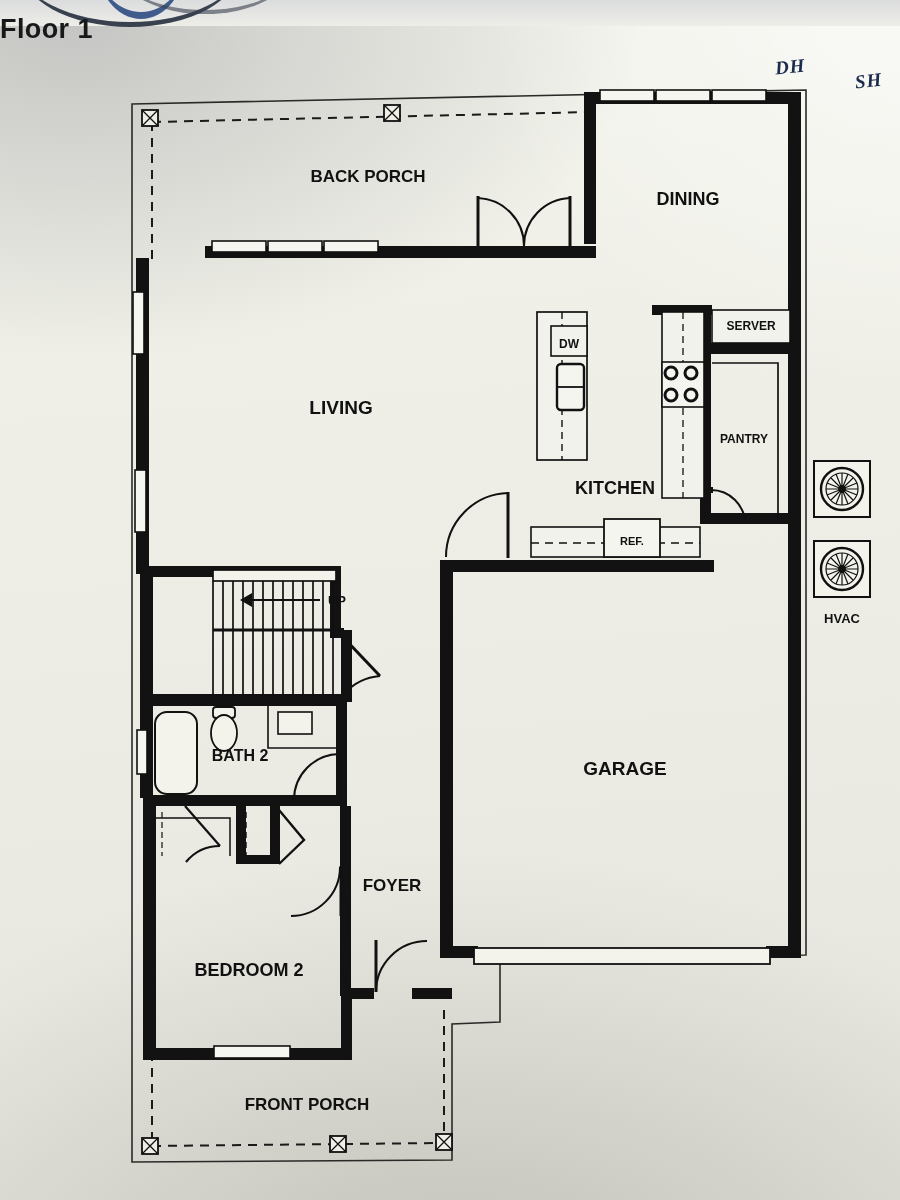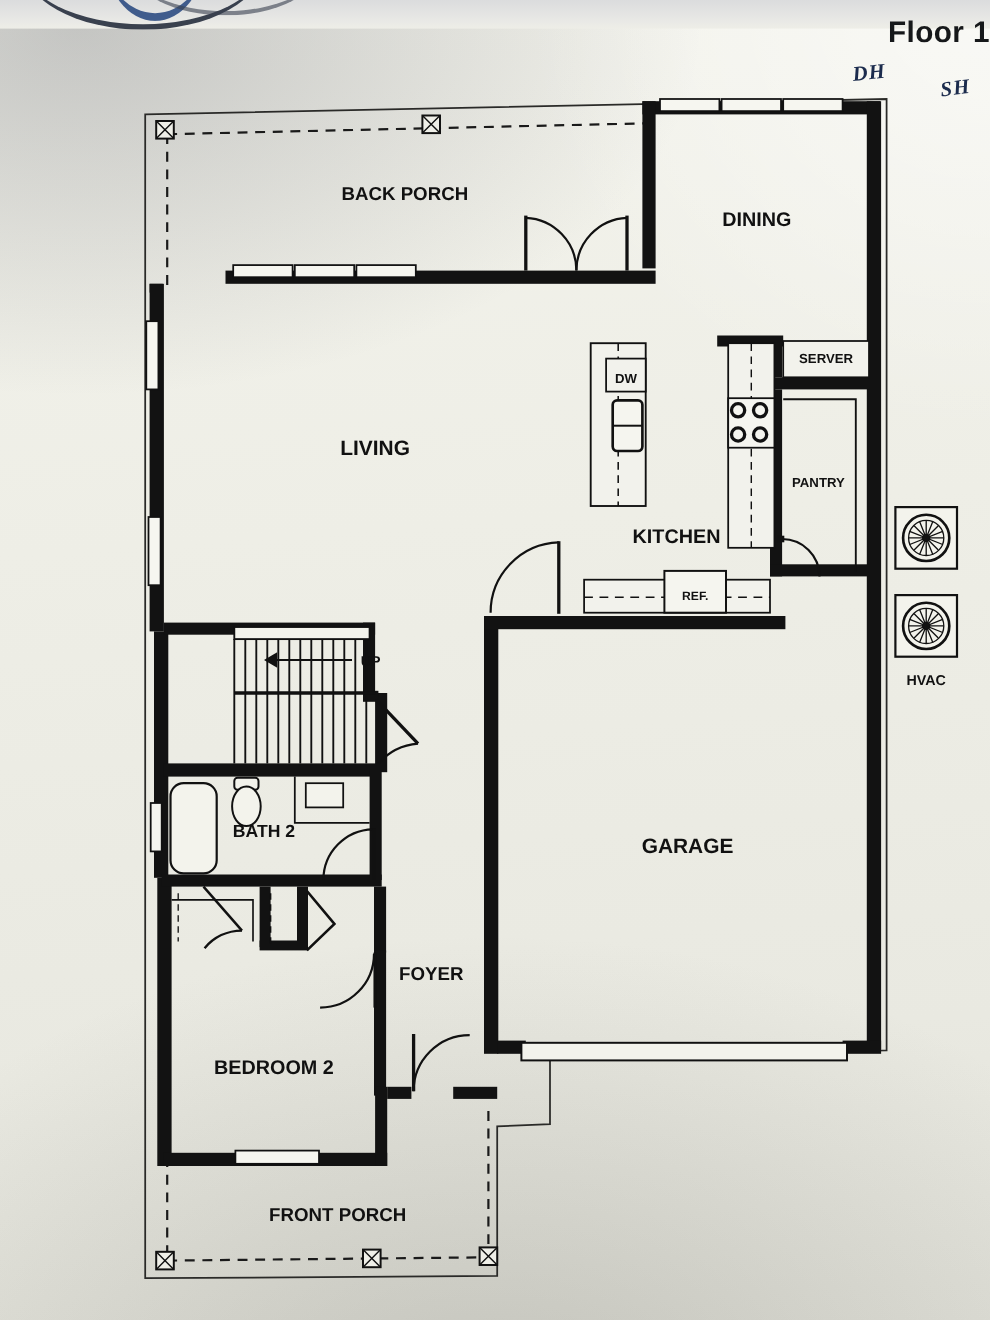--- a/index.html
+++ b/index.html
@@ -35,21 +35,21 @@
     border-radius:0 0 50% 50%/0 0 100% 100%;
     opacity:.85;
   }
   #topcurve3{
     position:absolute;left:120px;top:-30px;width:170px;height:40px;
     border-bottom:4px solid #3a4150;
     border-radius:0 0 50% 50%/0 0 100% 100%;
     opacity:.6;
   }
   .ttl{
-    position:absolute;top:14px;left:0;width:900px;text-align:right;
+    position:absolute;top:14px;left:0;width:900px;text-align:left;
     font-size:27px;font-weight:bold;color:#16181a;letter-spacing:.4px;
   }
   .hand{
     position:absolute;font-family:"Liberation Serif",serif;
     font-weight:bold;font-style:italic;
     color:#1b2b4d;font-size:19px;letter-spacing:1px;
   }
   svg{position:absolute;left:0;top:0;}
   .rlbl{font-family:"Liberation Sans",sans-serif;fill:#111;text-anchor:middle;}
   .hvaclbl{font-family:"Liberation Sans",sans-serif;fill:#111;text-anchor:middle;font-size:13px;font-weight:bold;}

